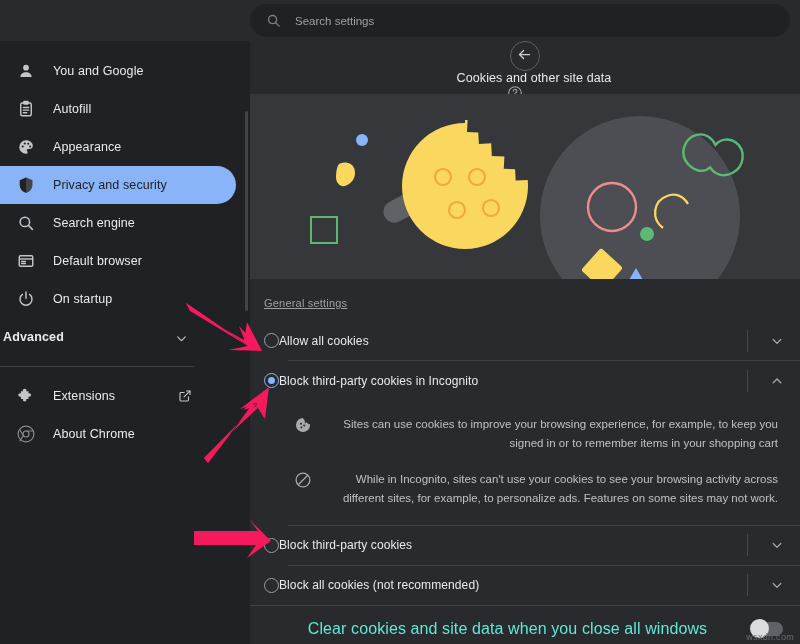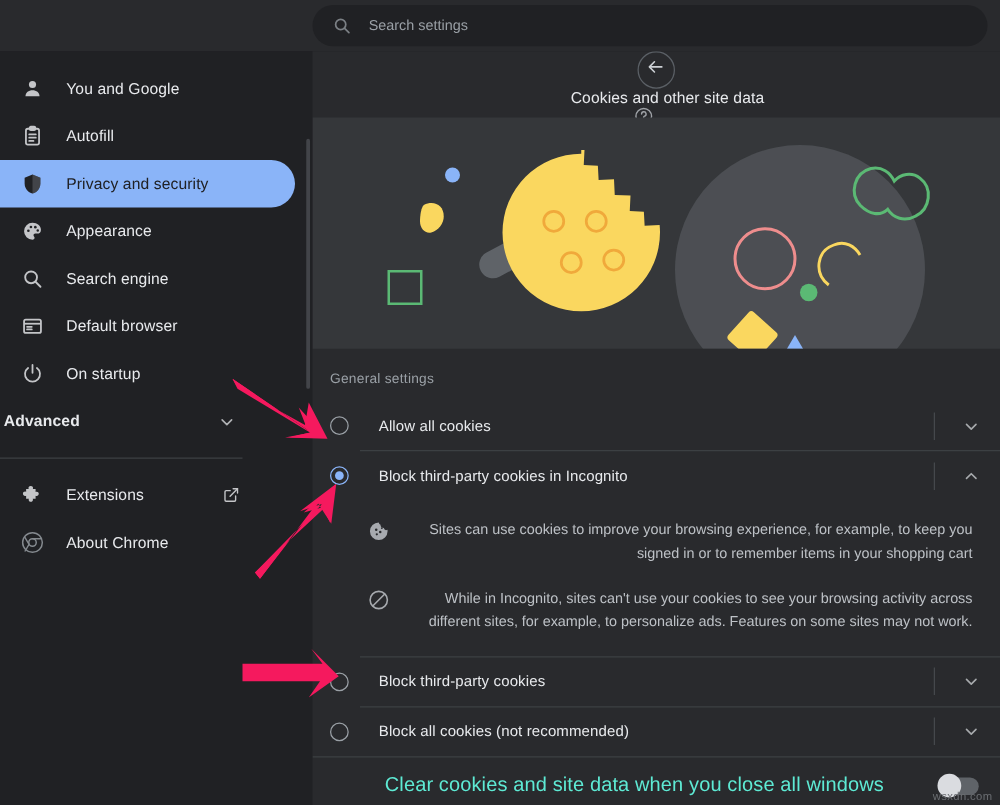--- a/index.html
+++ b/index.html
@@ -102,38 +102,38 @@
   .inline-search .ph { font-size: 11px; color: #bdc1c6; }
 
   
   .banner {
     position: relative; height: 185px; background: #35373a; overflow: hidden;
   }
 
   
   .settings-body { padding: 0; }
   .group-label {
-    font-size: 11px; color: #9aa0a6; padding: 18px 0 12px 14px; letter-spacing:.2px;
+    font-size: 11px; color: #9aa0a6; padding: 18px 0 12px 14px; letter-spacing:.2px;text-decoration:underline;
   }
   .opt-row {
     position: relative;
     display: flex; align-items: center; height: 39px;
     padding-left: 14px;
   }
   .radio {
     width: 15px; height: 15px; border-radius: 50%;
     border: 1.6px solid #9aa0a6; flex: 0 0 auto;
     display:flex; align-items:center; justify-content:center;
   }
   .radio.checked { border-color: #8ab4f8; }
   .radio.checked::after {
     content: ""; width: 7px; height: 7px; border-radius: 50%; background: #8ab4f8;
   }
   .opt-label {
-    font-size: 12px; color: #e8eaed; margin-left: 24px; flex: 1 1 auto; letter-spacing:.1px;
+    font-size: 12px; color: #e8eaed; flex: 1 1 auto; letter-spacing:.1px;
   }
   .opt-sep {
     width: 1px; height: 22px; background: #45484c; margin-right: 22px;
   }
   .opt-chev { width: 14px; height: 14px; opacity: .8; margin-right: 16px; }
   .row-divider { height: 1px; background: #3c4043; margin-left: 38px; }
   .row-divider.full { margin-left: 0; }
 
   .expand-body { padding: 6px 0 8px 0; }
   .expand-item {
@@ -201,41 +201,41 @@
           <rect x="5" y="4" width="14" height="17" rx="2"></rect>
           <rect x="9" y="1.8" width="6" height="3.6" rx="1.2" fill="#e8eaed"></rect>
           <line x1="8.5" y1="10" x2="15.5" y2="10" stroke-linecap="round"></line>
           <line x1="8.5" y1="13.5" x2="15.5" y2="13.5" stroke-linecap="round"></line>
           <line x1="8.5" y1="17" x2="13" y2="17" stroke-linecap="round"></line>
         </svg>
       </span>
       <span class="nlabel">Autofill</span>
     </div>
 
-    <div class="nav-item active">
-      <span class="nicon">
-        <svg viewBox="0 0 24 24" width="18" height="18">
-          <path d="M12 2 3.6 5.6v6.2c0 5.2 3.6 9.6 8.4 10.7 4.8-1.1 8.4-5.5 8.4-10.7V5.6z" fill="#202124"></path>
-          <path d="M12 2v20.5c4.8-1.1 8.4-5.5 8.4-10.7V5.6z" fill="#5f6368" opacity=".55"></path>
-        </svg>
-      </span>
-      <span class="nlabel">Privacy and security</span>
-    </div>
-
     <div class="nav-item">
       <span class="nicon">
         <svg viewBox="0 0 24 24" width="18" height="18" fill="#e8eaed">
           <path d="M12 3a9 9 0 0 0 0 18c1.4 0 2.2-.9 2.2-2 0-.6-.3-1-.6-1.4-.3-.4-.5-.8-.5-1.3 0-1 .8-1.8 1.8-1.8h1.9A4.2 4.2 0 0 0 21 10.3C21 6.2 17 3 12 3z"></path>
           <circle cx="7.6" cy="11.4" r="1.4" fill="#202124"></circle>
           <circle cx="10.3" cy="7.4" r="1.4" fill="#202124"></circle>
           <circle cx="15" cy="7.6" r="1.4" fill="#202124"></circle>
           <circle cx="17.6" cy="11.2" r="1.3" fill="#202124"></circle>
         </svg>
       </span>
       <span class="nlabel">Appearance</span>
+    </div>
+
+    <div class="nav-item active">
+      <span class="nicon">
+        <svg viewBox="0 0 24 24" width="18" height="18">
+          <path d="M12 2 3.6 5.6v6.2c0 5.2 3.6 9.6 8.4 10.7 4.8-1.1 8.4-5.5 8.4-10.7V5.6z" fill="#202124"></path>
+          <path d="M12 2v20.5c4.8-1.1 8.4-5.5 8.4-10.7V5.6z" fill="#5f6368" opacity=".55"></path>
+        </svg>
+      </span>
+      <span class="nlabel">Privacy and security</span>
     </div>
 
     <div class="nav-item">
       <span class="nicon">
         <svg viewBox="0 0 24 24" width="18" height="18" fill="none" stroke="#e8eaed" stroke-width="2">
           <circle cx="10.5" cy="10.5" r="6.3"></circle>
             <line x1="15.2" y1="15.2" x2="20.5" y2="20.5" stroke-linecap="round"></line>
         </svg>
       </span>
       <span class="nlabel">Search engine</span>

